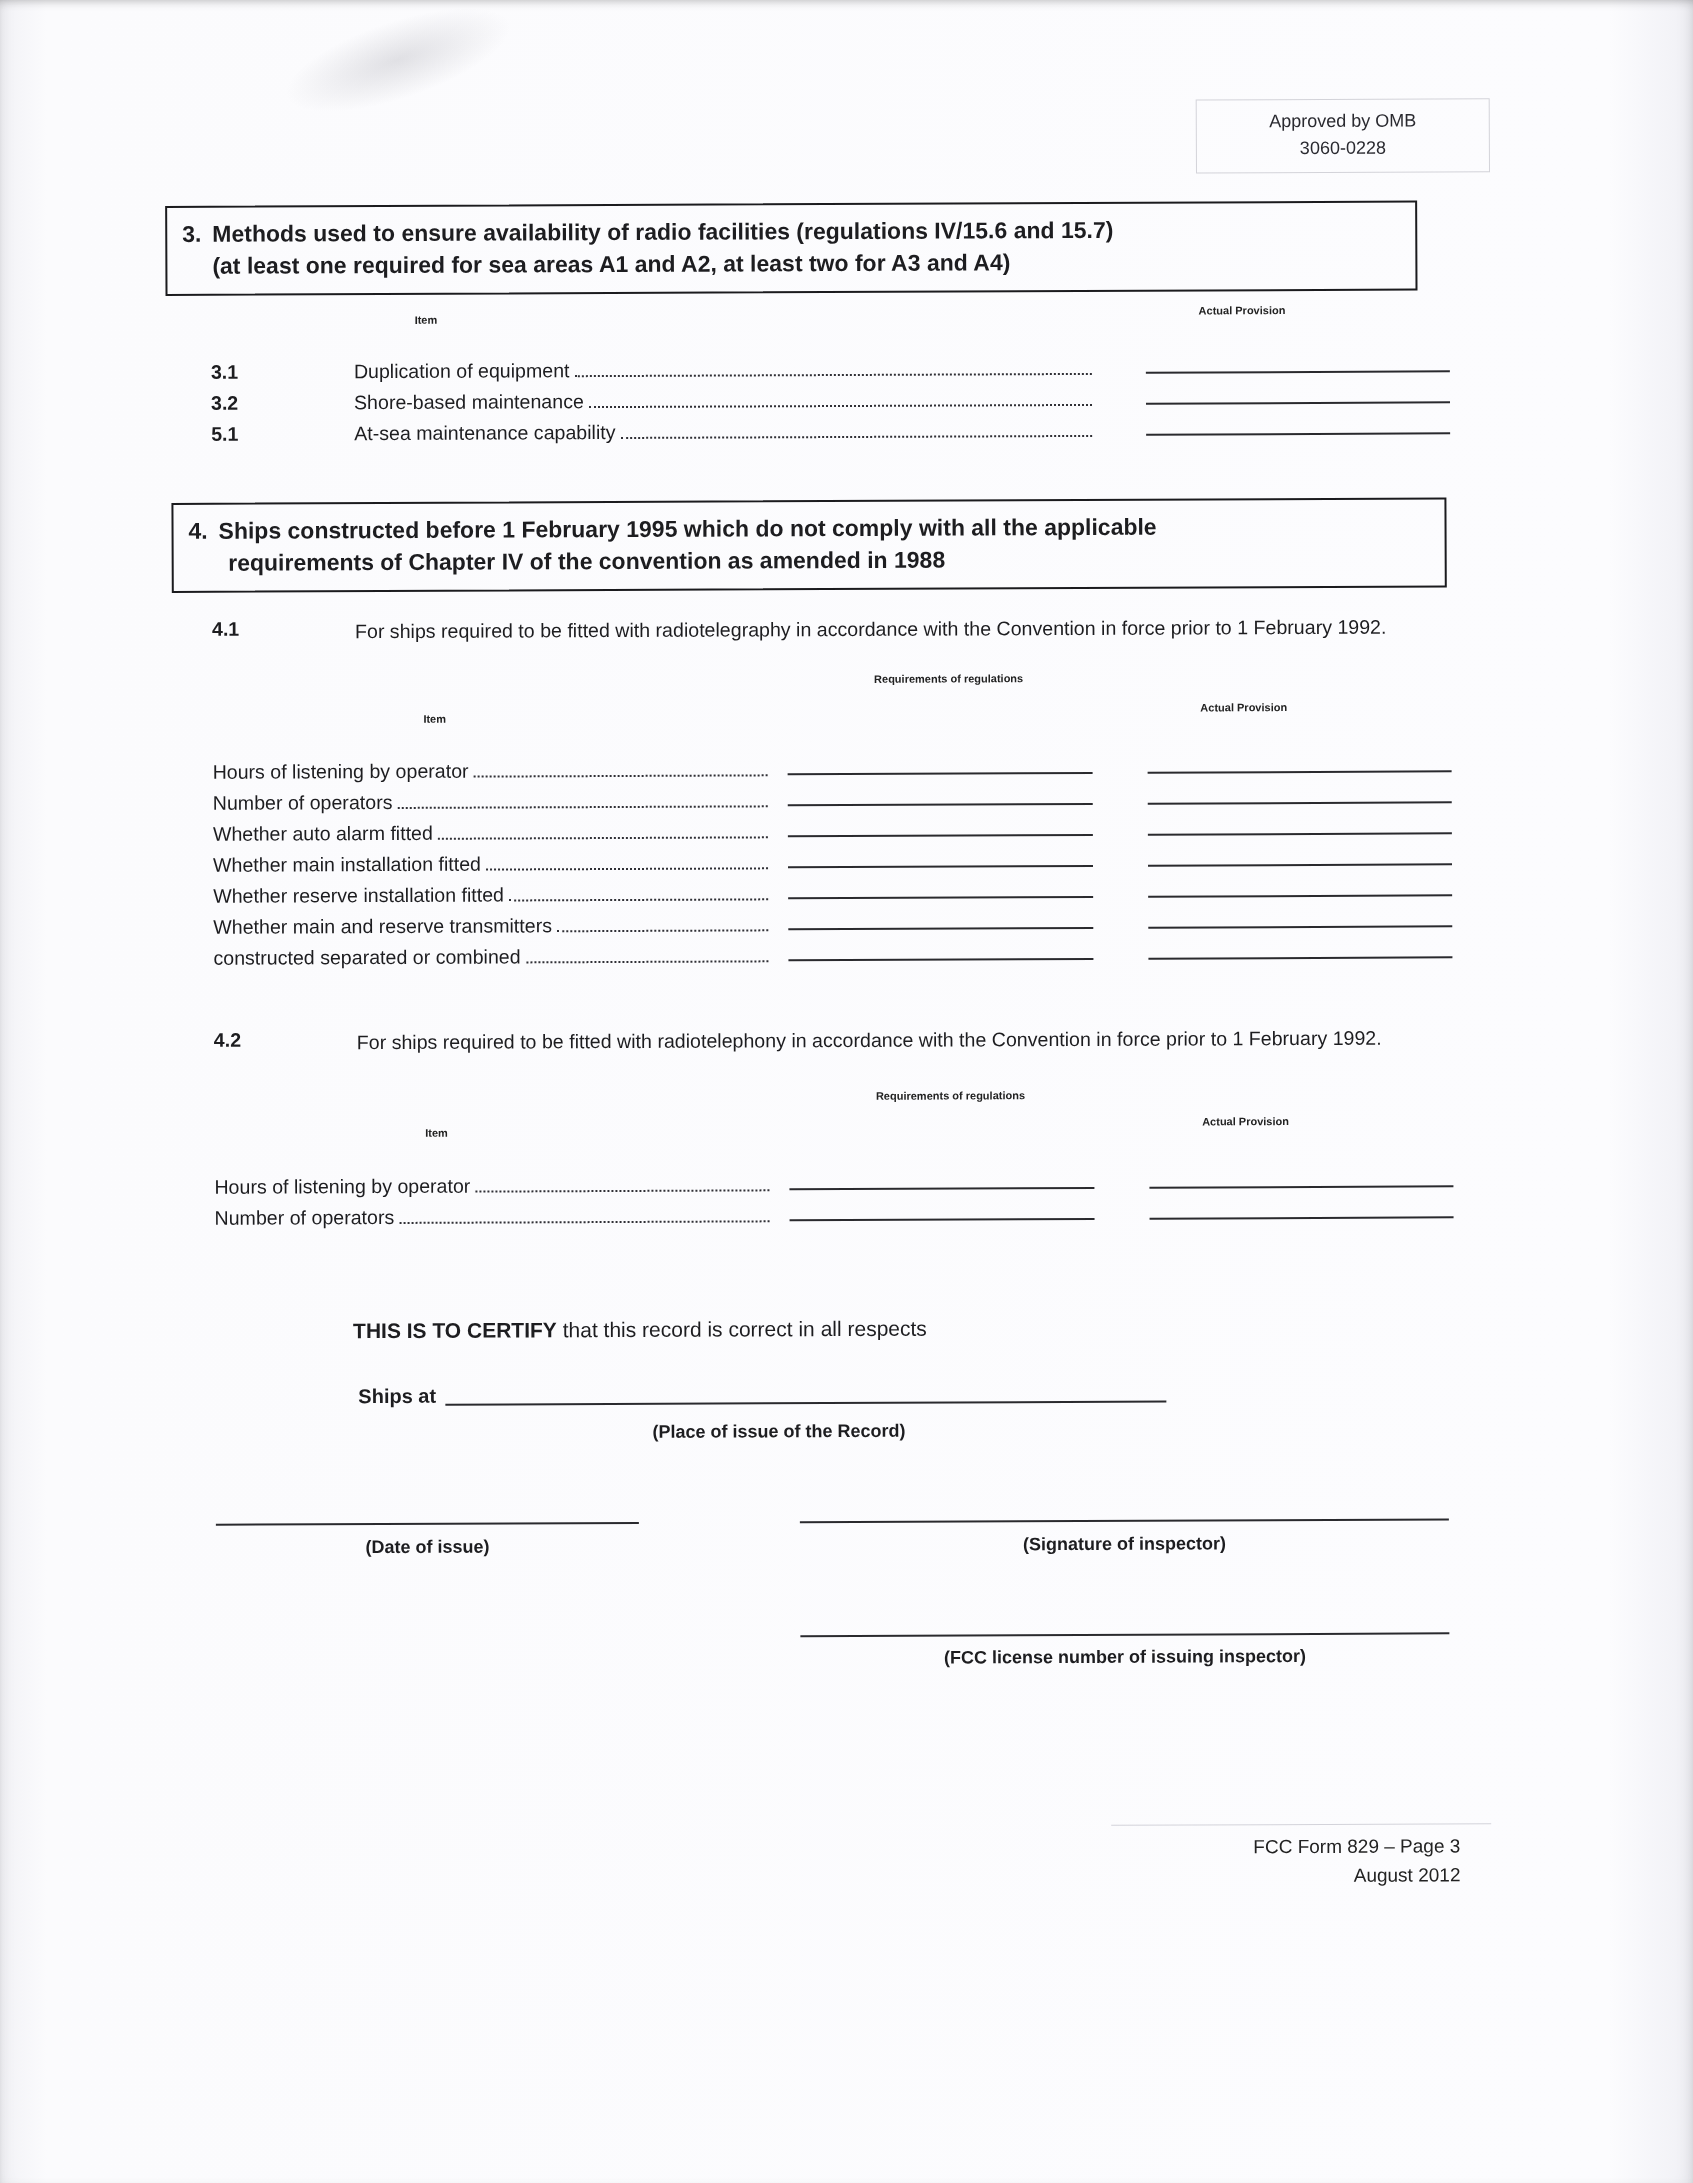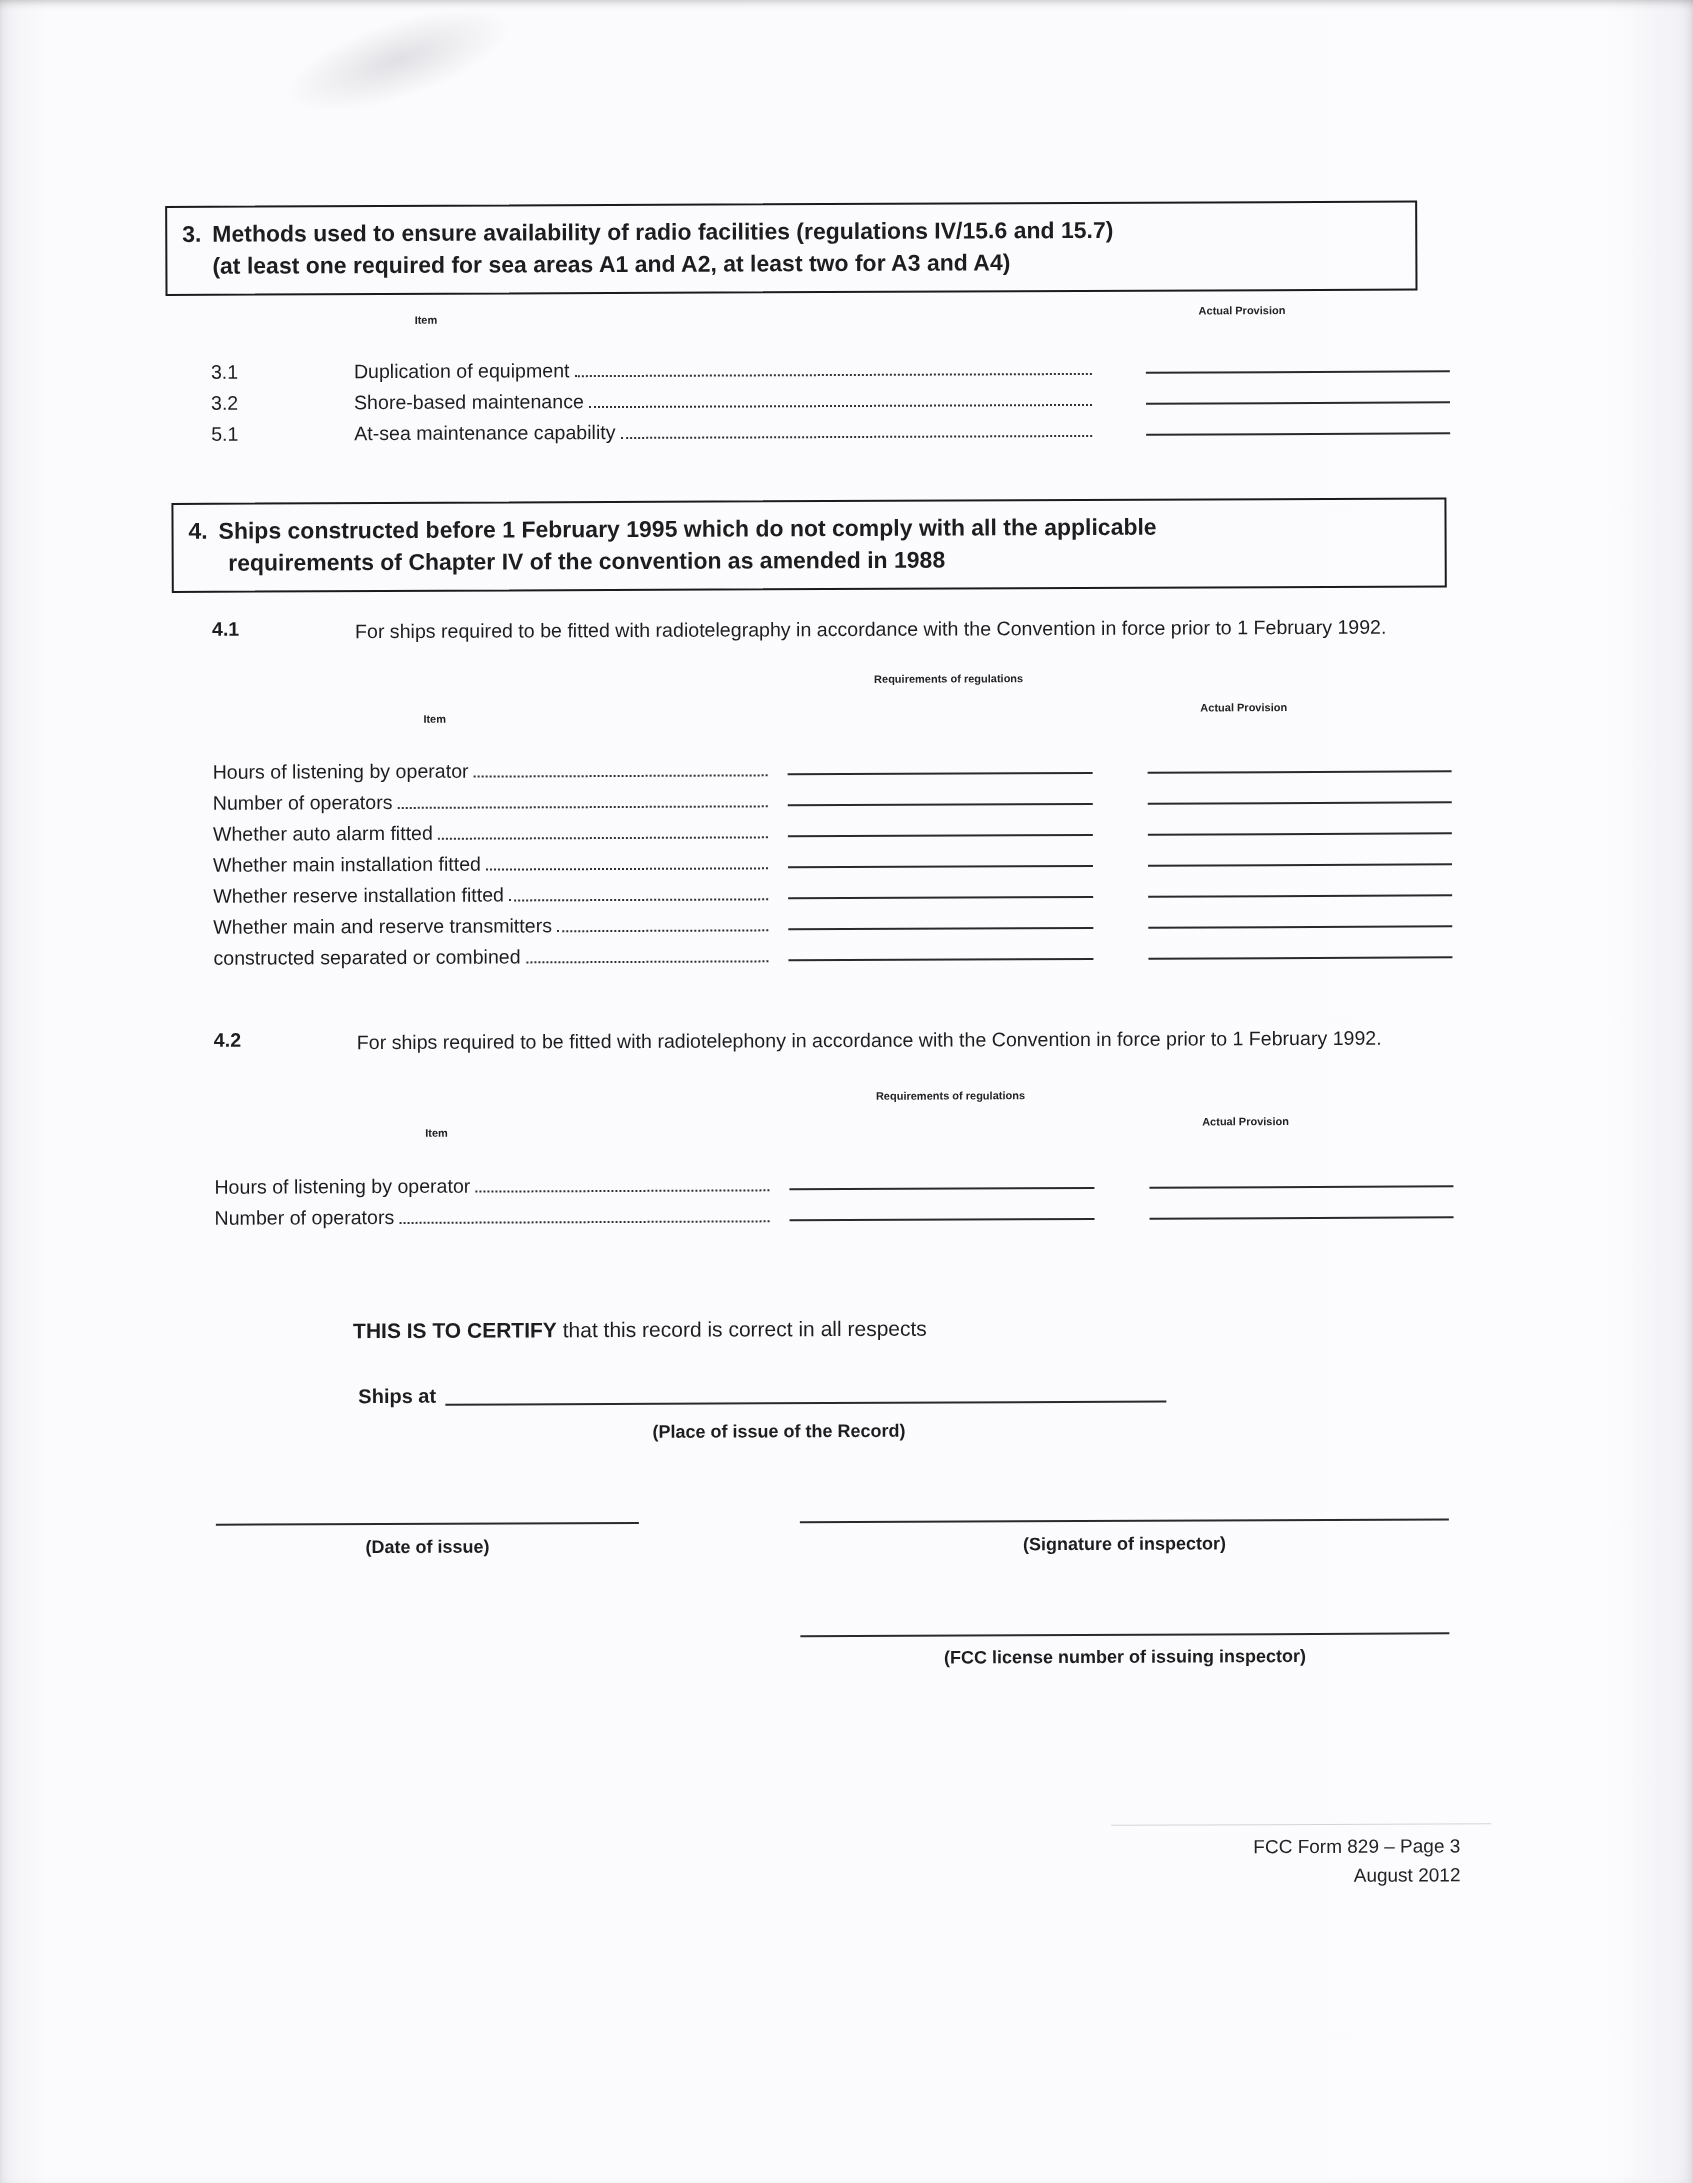--- a/index.html
+++ b/index.html
@@ -24,21 +24,21 @@
     font-weight:bold; font-size:23px; line-height:1.42; display:flex; gap:10.8px; }
   #sec3box { left:169px; top:203px; width:1218px; }
   #sec4box { left:174px; top:500px; width:1241px; }
   .sectext .l2 { padding-left:9.5px; }
 
   .colhead { position:absolute; font-size:11px; font-weight:bold; color:#222; }
   .colhead.center { text-align:right; }
 
   .rows { position:absolute; left:214px; width:1239px; }
   .row { display:flex; height:31px; align-items:flex-end; font-size:19.6px; }
-  .rnum { width:143px; font-weight:normal; padding-bottom:2.7px; }
+  .rnum { width:143px; font-weight:bold; padding-bottom:2.7px; }
   .rlabel { padding-bottom:2.7px; white-space:nowrap; }
   .leader { flex:1; border-bottom:2.7px dotted #303036; margin:0 54px 8px 5.4px; }
   .leader.tight { margin-right:20px; }
   .bline { height:0; border-bottom:2px solid #2a2a2e; margin-bottom:8.8px; }
   .w-act { width:304px; }
   .w-req { width:305px; margin-right:55px; }
 
   .subnum { position:absolute; left:214px; font-size:19.6px; font-weight:bold; }
   .subtext { position:absolute; left:357px; width:1062px; font-size:19.6px; line-height:1.45; }
 
@@ -55,20 +55,24 @@
   .footer { position:absolute; left:1149px; top:1834px; width:308px; text-align:right; font-size:19px; line-height:1.55; color:#222; }
 </style>
 </head>
 <body>
 
 <div class="page">
   <div class="content">
 
     <div class="smudge"></div>
 
+    <div class="omb-box">
+      <div>Approved by OMB</div>
+      <div>3060-0228</div>
+    </div>
 
     <div class="secbox" id="sec3box">
       <span class="secnum">3.</span>
       <div class="sectext">
         <div>Methods used to ensure availability of radio facilities (regulations IV/15.6 and 15.7)</div>
         <div>(at least one required for sea areas A1 and A2, at least two for A3 and A4)</div>
       </div>
     </div>
 
     <div class="colhead" style="left:418px; top:312px;">Item</div>

